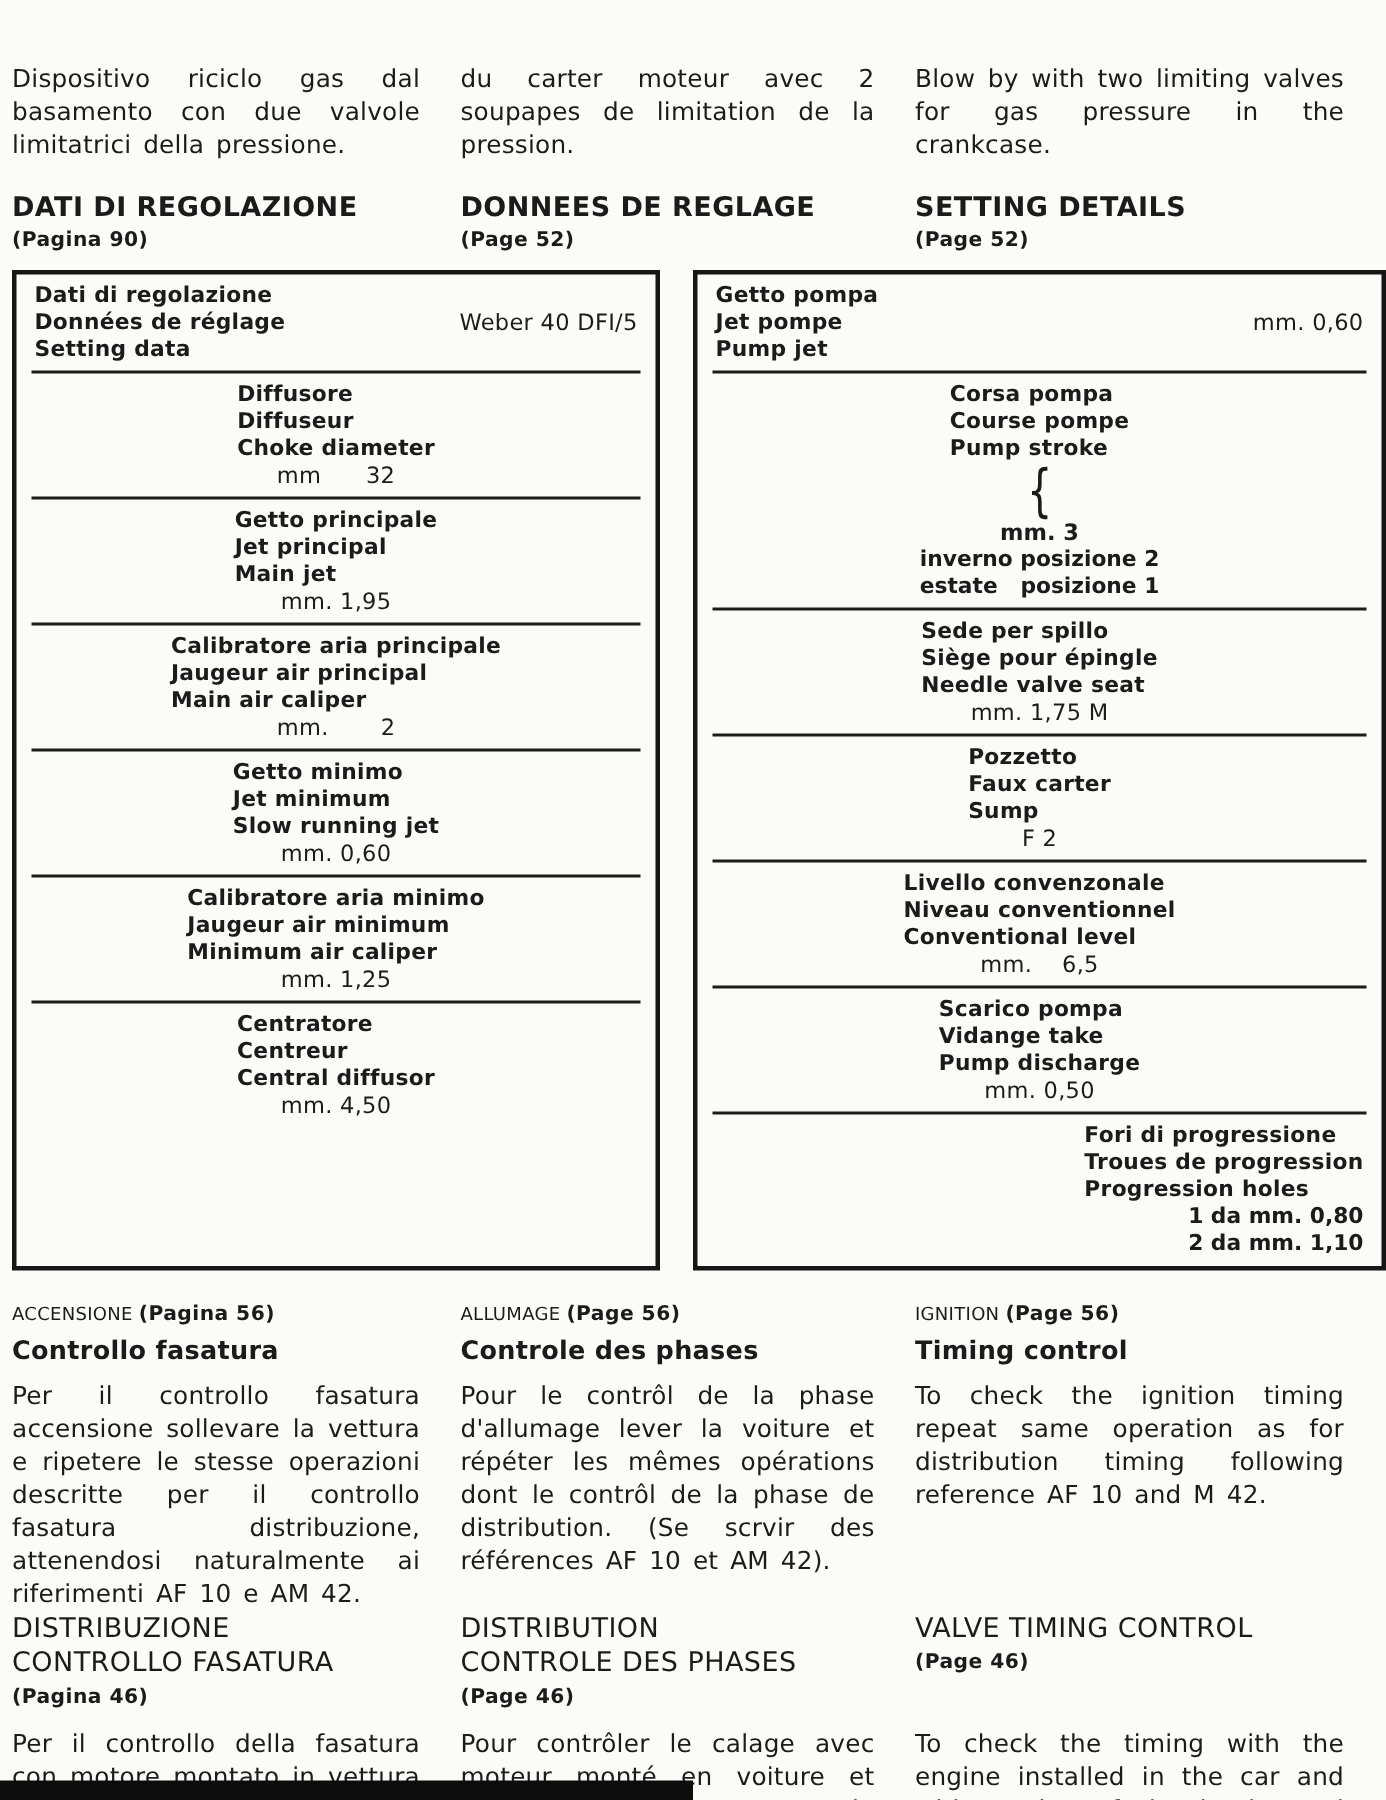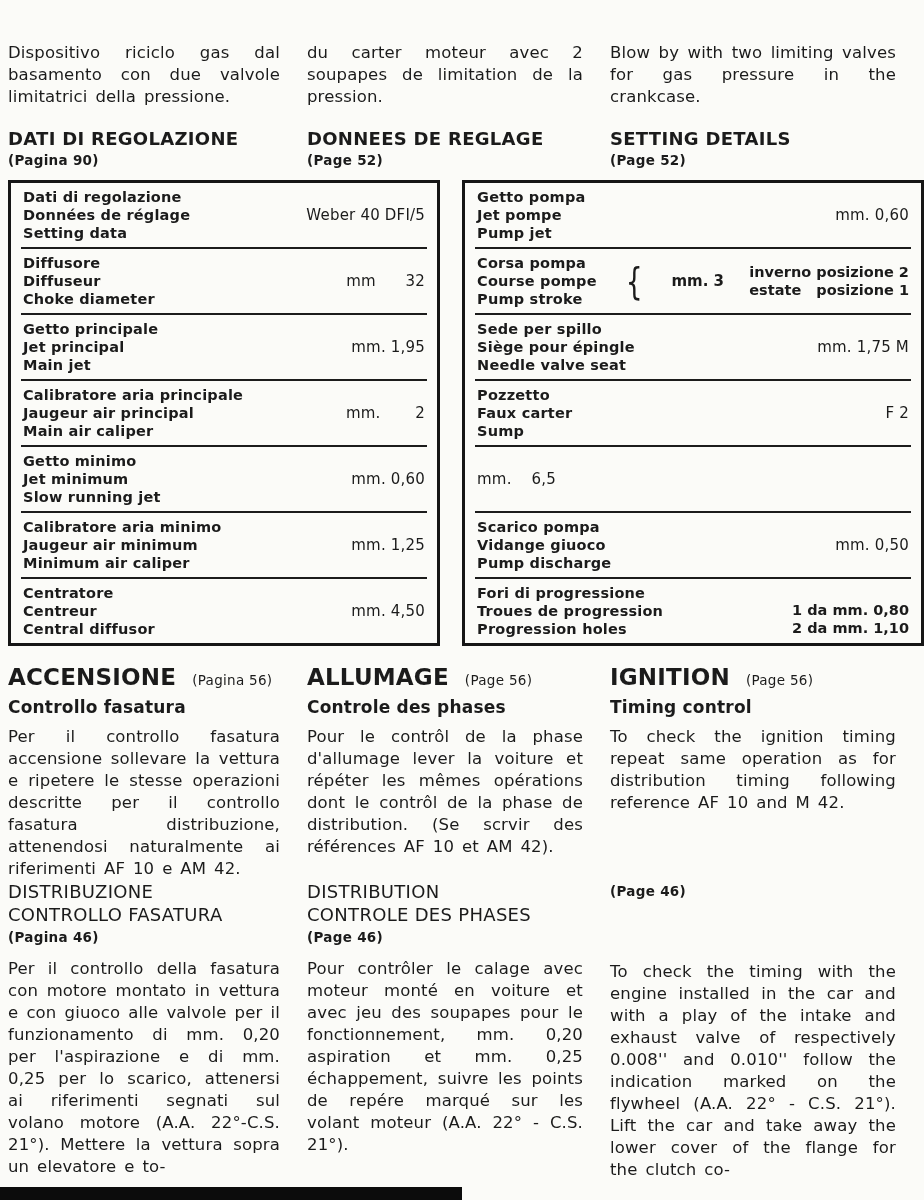--- a/index.html
+++ b/index.html
@@ -24,35 +24,35 @@
 
   
   .tables{display:flex;gap:22px;margin-top:4px;}
   .dtable{border:3px solid #161616;}
   .dtable.lt{width:428px;}
   .dtable.rt{width:458px;}
   .trow{
     display:flex;justify-content:space-between;align-items:center;
     margin:0 10px;padding:5px 2px;min-height:54px;
   }
-  .trow + .trow{border-top:2px solid #1c1c1c;}
+  .trow + .trow{border-top:2px solid #1c1c1c;flex-direction:column;}
   .tlabels div{font-size:14.5px;line-height:18px;font-weight:bold;letter-spacing:0.2px;}
   .tvalue{font-size:15px;font-weight:normal;white-space:pre;letter-spacing:0.2px;}
   .vlines{}
   .vlines div{font-size:14.5px;line-height:18px;font-weight:bold;white-space:pre;}
   .brace{font-size:38px;font-weight:normal;line-height:38px;transform:scaleX(.7);}
   .row-mid{font-size:15px;font-weight:bold;white-space:pre;}
   .bottomrow{align-items:flex-end;}
   .bottomrow .vlines{padding-bottom:1px;}
 
   
   .sec1{margin-top:18px;}
   .sec1 .colblock{min-height:206px;}
-  .htitle{font-size:23px;font-weight:bold;letter-spacing:0.2px;}
-  .hpage{font-size:13.5px;font-weight:normal;margin-left:16px;letter-spacing:0.3px;}
+  .htitle{font-size:12px;font-weight:normal;letter-spacing:0.2px;}
+  .hpage{font-size:13.5px;font-weight:bold;margin-left:4px;letter-spacing:0.3px;}
   .subtitle{font-size:17px;font-weight:bold;margin:7px 0 9px 0;letter-spacing:0.2px;}
   .sec2 .h2block{min-height:72px;}
   .h2line{font-size:18px;font-weight:normal;line-height:23px;letter-spacing:0.3px;}
   .sec2 .para{margin-top:6px;}
 
   .black-bar{position:absolute;left:0;bottom:0;width:462px;height:13px;background:#0c0c0c;}
 </style>
 </head>
 <body>
 
@@ -172,26 +172,31 @@
       </div>
       <div class="trow">
         <div class="tlabels">
           <div>Pozzetto</div>
           <div>Faux carter</div>
           <div>Sump</div>
         </div>
         <div class="tvalue">F 2</div>
       </div>
       <div class="trow">
+        <div class="tlabels">
+          <div>Livello convenzonale</div>
+          <div>Niveau conventionnel</div>
+          <div>Conventional level</div>
+        </div>
         <div class="tvalue">mm.    6,5</div>
       </div>
       <div class="trow">
         <div class="tlabels">
           <div>Scarico pompa</div>
-          <div>Vidange giuoco</div>
+          <div>Vidange take</div>
           <div>Pump discharge</div>
         </div>
         <div class="tvalue">mm. 0,50</div>
       </div>
       <div class="trow bottomrow">
         <div class="tlabels">
           <div>Fori di progressione</div>
           <div>Troues de progression</div>
           <div>Progression holes</div>
         </div>
@@ -239,20 +244,21 @@
     <div>
       <div class="h2block">
         <div class="h2line">DISTRIBUTION</div>
         <div class="h2line">CONTROLE DES PHASES</div>
         <div class="pageref">(Page 46)</div>
       </div>
       <p class="para">Pour contrôler le calage avec moteur monté en voiture et avec jeu des soupapes pour le fonctionnement, mm. 0,20 aspiration et mm. 0,25 échappement, suivre les points de repére marqué sur les volant moteur (A.A. 22° - C.S. 21°).</p>
     </div>
     <div>
       <div class="h2block">
+        <div class="h2line">VALVE TIMING CONTROL</div>
         <div class="pageref">(Page 46)</div>
       </div>
       <p class="para">To check the timing with the engine installed in the car and with a play of the intake and exhaust valve of respectively 0.008'' and 0.010'' follow the indication marked on the flywheel (A.A. 22° - C.S. 21°).  Lift the car and take away the lower cover of the flange for the clutch co-</p>
     </div>
   </div>
 
 </div>
 
 <div class="black-bar"></div>
 

